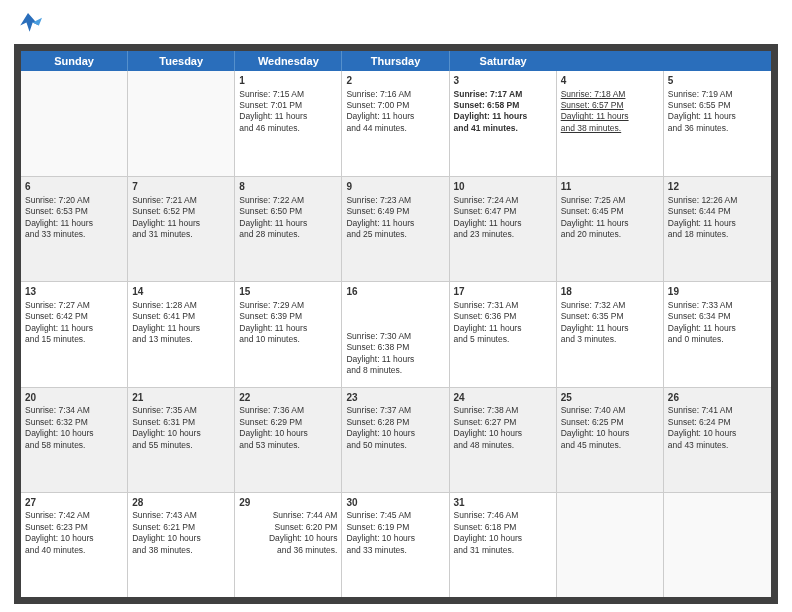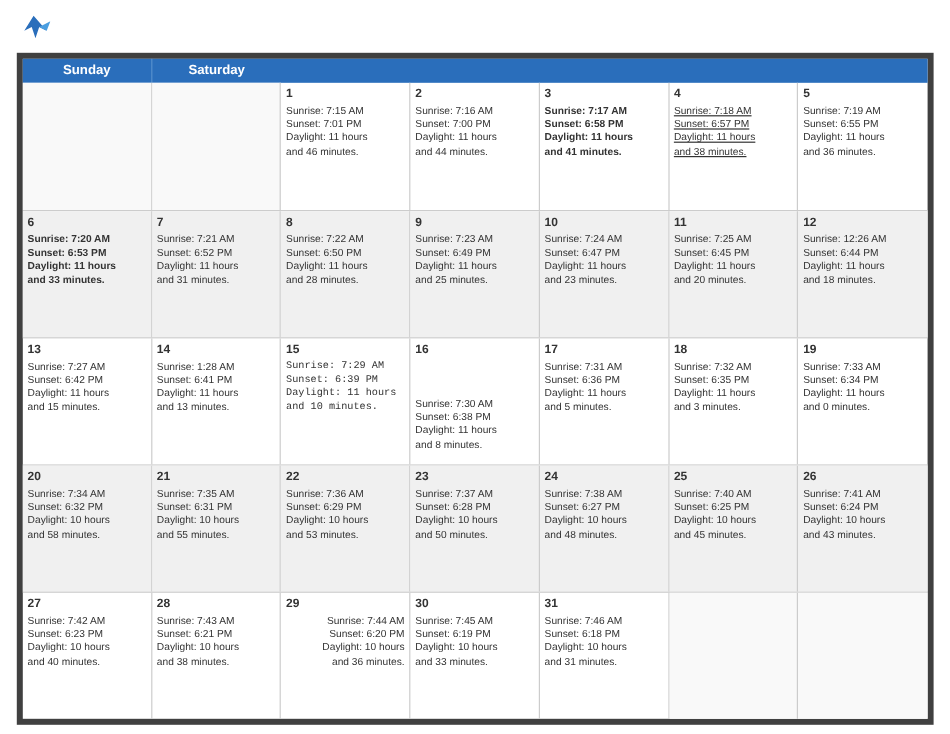--- a/index.html
+++ b/index.html
@@ -51,21 +51,21 @@
       line-height: 1.1;
     }
     .location {
       font-size: 13px;
       color: #555;
     }
     .calendar {
       flex: 1;
       display: flex;
       flex-direction: column;
-      border: 5px solid #404040;
+      border: 7px solid #404040;
     }
     .cal-header {
       display: grid;
       grid-template-columns: repeat(7, 1fr);
       background: #2a6ebb;
     }
     .cal-header-cell {
       color: #fff;
       font-size: 11px;
       font-weight: bold;
@@ -137,20 +137,23 @@
     </div>
     <div class="title-block">
       <div class="month-title"></div>
       <div class="location"></div>
     </div>
   </div>
 
   <div class="calendar">
     <div class="cal-header">
     <div class="cal-header-cell">Sunday</div>
+        <div class="cal-header-cell">Tuesday</div>
+        <div class="cal-header-cell">Wednesday</div>
+        <div class="cal-header-cell">Thursday</div>
         <div class="cal-header-cell">Saturday</div>
       </div>
     <div class="cal-body">
     <div class="cal-row">
           <div class="cal-cell empty"></div>
           <div class="cal-cell empty"></div>
           <div class="cal-cell">
             <span class="day-num">1</span>
             <div class="cell-text" style="white-space: pre-line;">Sunrise: 7:15 AM
 Sunset: 7:01 PM
@@ -182,21 +185,21 @@
             <span class="day-num">5</span>
             <div class="cell-text" style="white-space: pre-line;">Sunrise: 7:19 AM
 Sunset: 6:55 PM
 Daylight: 11 hours
 and 36 minutes.</div>
           </div>
         </div>
         <div class="cal-row">
           <div class="cal-cell shaded">
             <span class="day-num">6</span>
-            <div class="cell-text" style="white-space: pre-line; font-weight: bold;">Sunrise: 7:20 AM
+            <div class="cell-text" style="white-space: pre-line;">Sunrise: 7:20 AM
 Sunset: 6:53 PM
 Daylight: 11 hours
 and 33 minutes.</div>
           </div>
           <div class="cal-cell shaded">
             <span class="day-num">7</span>
             <div class="cell-text" style="white-space: pre-line;">Sunrise: 7:21 AM
 Sunset: 6:52 PM
 Daylight: 11 hours
 and 31 minutes.</div>
@@ -247,21 +250,21 @@
           </div>
           <div class="cal-cell">
             <span class="day-num">14</span>
             <div class="cell-text" style="white-space: pre-line;">Sunrise: 1:28 AM
 Sunset: 6:41 PM
 Daylight: 11 hours
 and 13 minutes.</div>
           </div>
           <div class="cal-cell">
             <span class="day-num">15</span>
-            <div class="cell-text" style="white-space: pre-line; font-family: Liberation Mono, monospace;">Sunrise: 7:29 AM
+            <div class="cell-text" style="white-space: pre-line;">Sunrise: 7:29 AM
 Sunset: 6:39 PM
 Daylight: 11 hours
 and 10 minutes.</div>
           </div>
           <div class="cal-cell">
             <span class="day-num">16</span>
             <div class="cell-text" style="white-space: pre-line; margin-top: 32px;">Sunrise: 7:30 AM
 Sunset: 6:38 PM
 Daylight: 11 hours
 and 8 minutes.</div>

